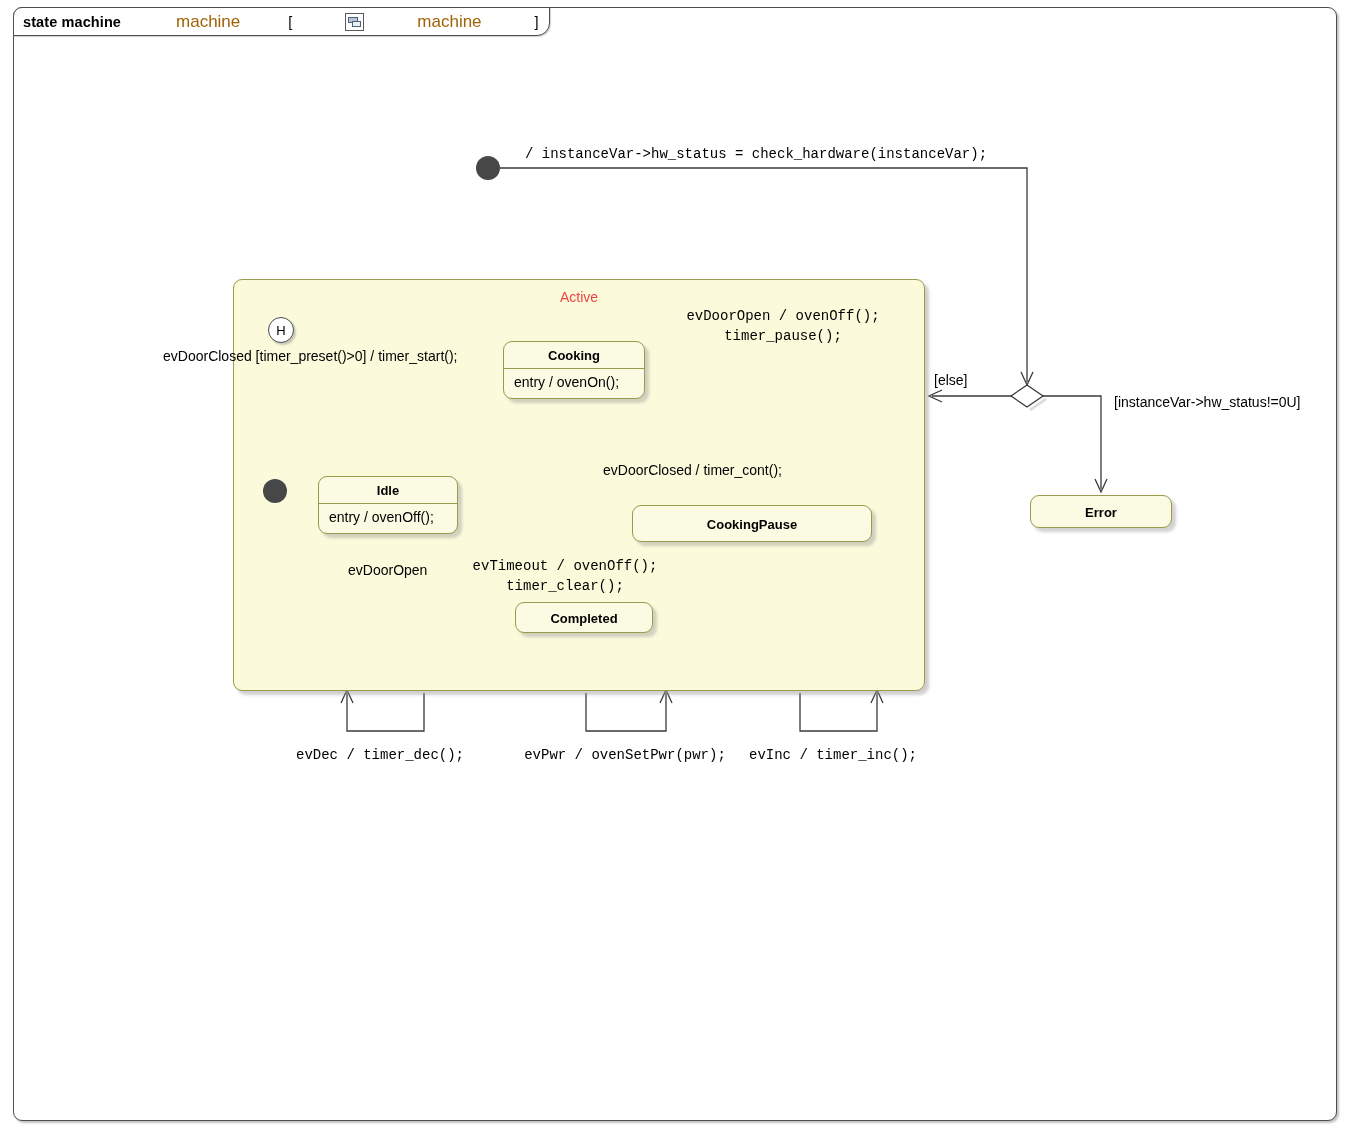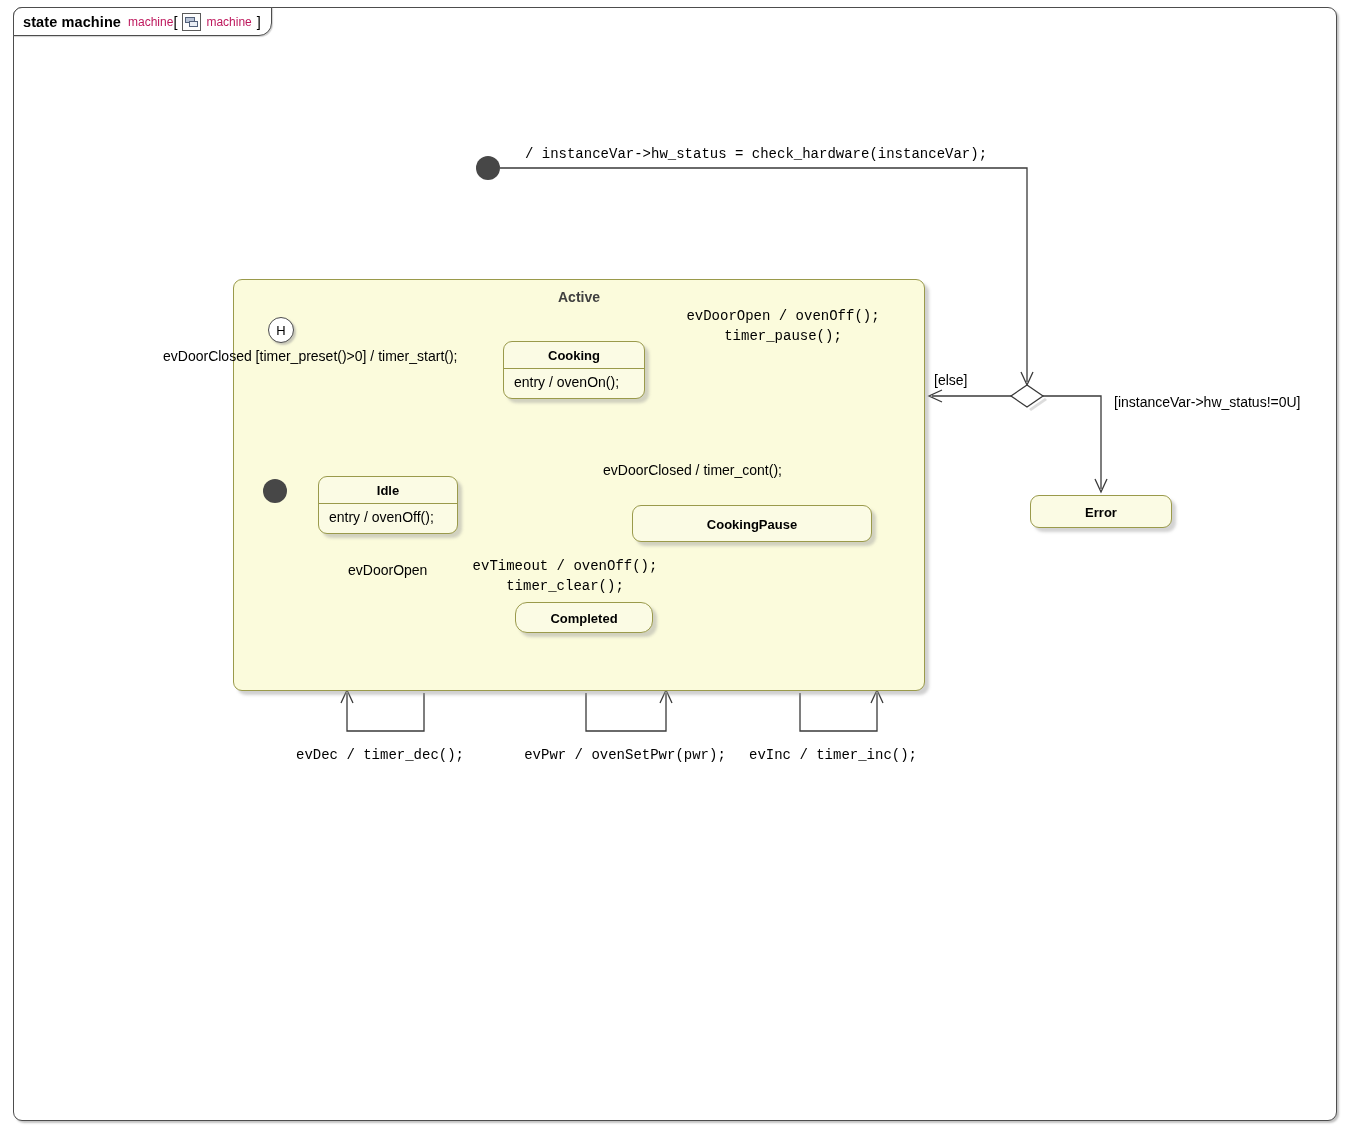--- a/index.html
+++ b/index.html
@@ -40,30 +40,31 @@
     padding: 0 10px 0 9px;
     display: flex;
     align-items: center;
     background: #ffffff;
     border: 1px solid #4d4d4d;
     border-top-left-radius: 9px;
     border-bottom-right-radius: 13px;
     box-sizing: border-box;
     white-space: nowrap;
     box-shadow: 1px 1px 1px rgba(140,140,140,0.4);
+    gap: 48px;
   }
   .tab-kw {
     font-weight: bold;
     font-size: 14.5px;
     color: #000000;
     letter-spacing: 0.1px;
   }
   .tab-name {
-    font-size: 12px;
-    color: #be185d;
+    font-size: 17px;
+    color: #a16207;
     margin-left: 7px;
   }
   .tab-bracket {
     font-size: 14.5px;
     color: #000000;
   }
   .tab-icon {
     display: inline-block;
     width: 19px;
     height: 18px;
@@ -104,22 +105,22 @@
     box-sizing: border-box;
     box-shadow: 4px 4px 3px rgba(150,150,150,0.45);
   }
   .composite-title {
     position: absolute;
     top: 9px;
     left: 0;
     width: 100%;
     text-align: center;
     font-size: 14px;
-    font-weight: bold;
-    color: #404040;
+    font-weight: normal;
+    color: #ef4444;
   }
   
   .state {
     position: absolute;
     background: #fbfbe4;
     border: 1px solid #9a9a4b;
     border-radius: 9px;
     box-sizing: border-box;
     box-shadow: 4px 4px 3px rgba(150,150,150,0.42);
     overflow: hidden;
@@ -283,21 +284,21 @@
   <div class="state" style="left:318px; top:456px; width:140px; height:58px;margin-top:20px;">
     <div class="state-name">Idle</div>
     <div class="state-divider"></div>
     <div class="state-body">entry /  ovenOff();</div>
   </div>
 
   <div class="state state-simple" style="left:632px; top:505px; width:240px; height:37px;">
     <div class="state-name">CookingPause</div>
   </div>
 
-  <div class="state state-simple" style="left:515px; top:602px; width:138px; height:31px;border-radius:12px;">
+  <div class="state state-simple" style="left:515px; top:602px; width:138px; height:31px;">
     <div class="state-name">Completed</div>
   </div>
 
   <div class="state state-simple" style="left:1030px; top:495px; width:142px; height:33px;">
     <div class="state-name">Error</div>
   </div>
 
   <div class="lbl center" style="left:756px; top:146px;">/ instanceVar-&gt;hw_status = check_hardware(instanceVar);</div>
 
   <div class="lbl" style="left:934px; top:372px;">[else]</div>

